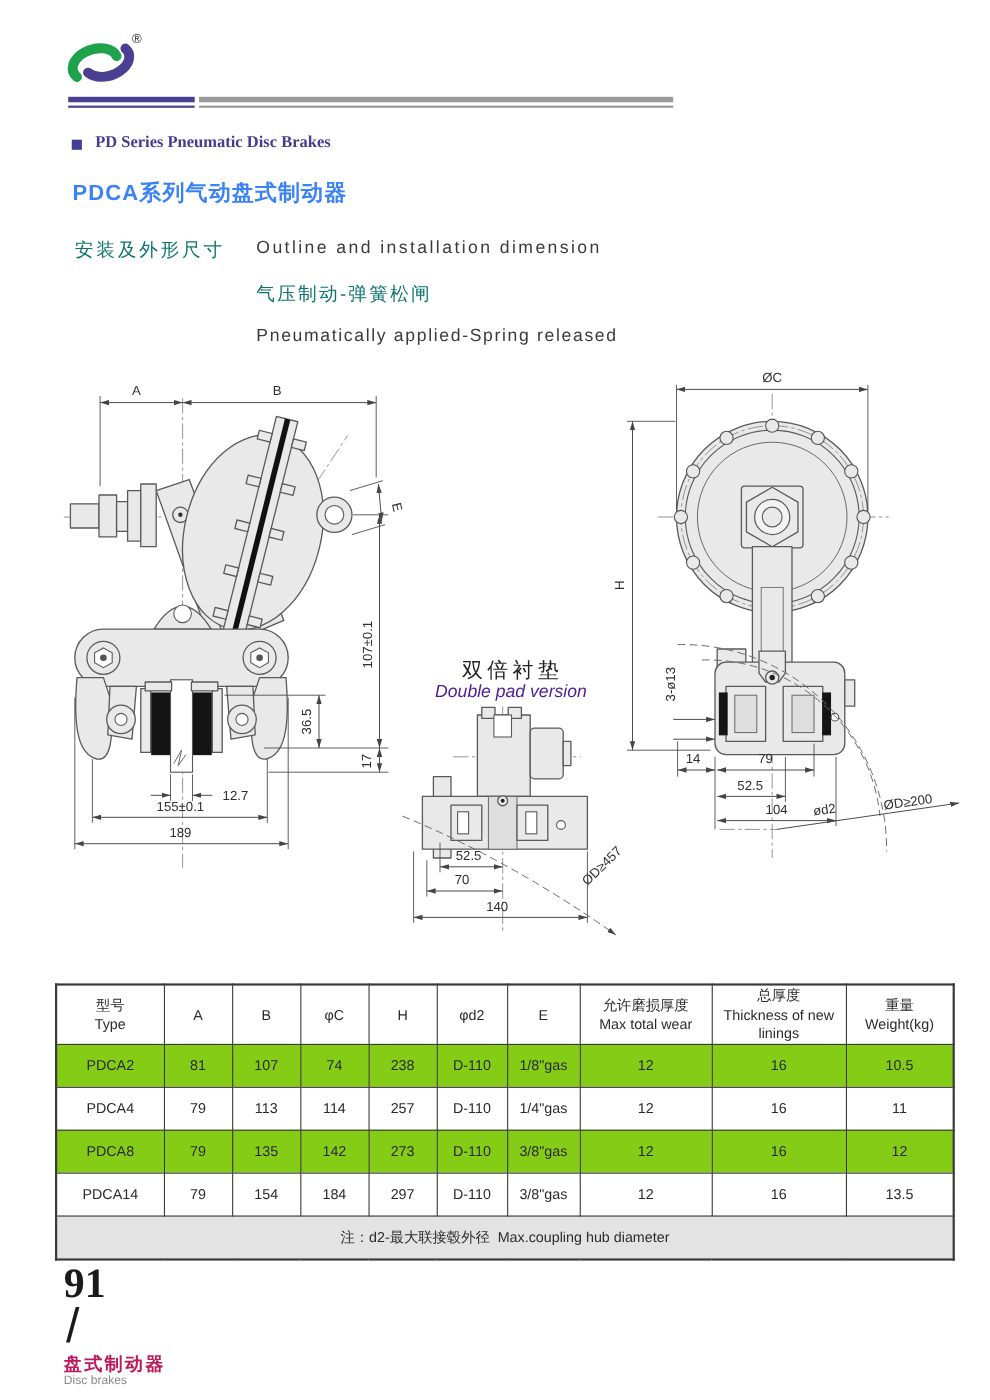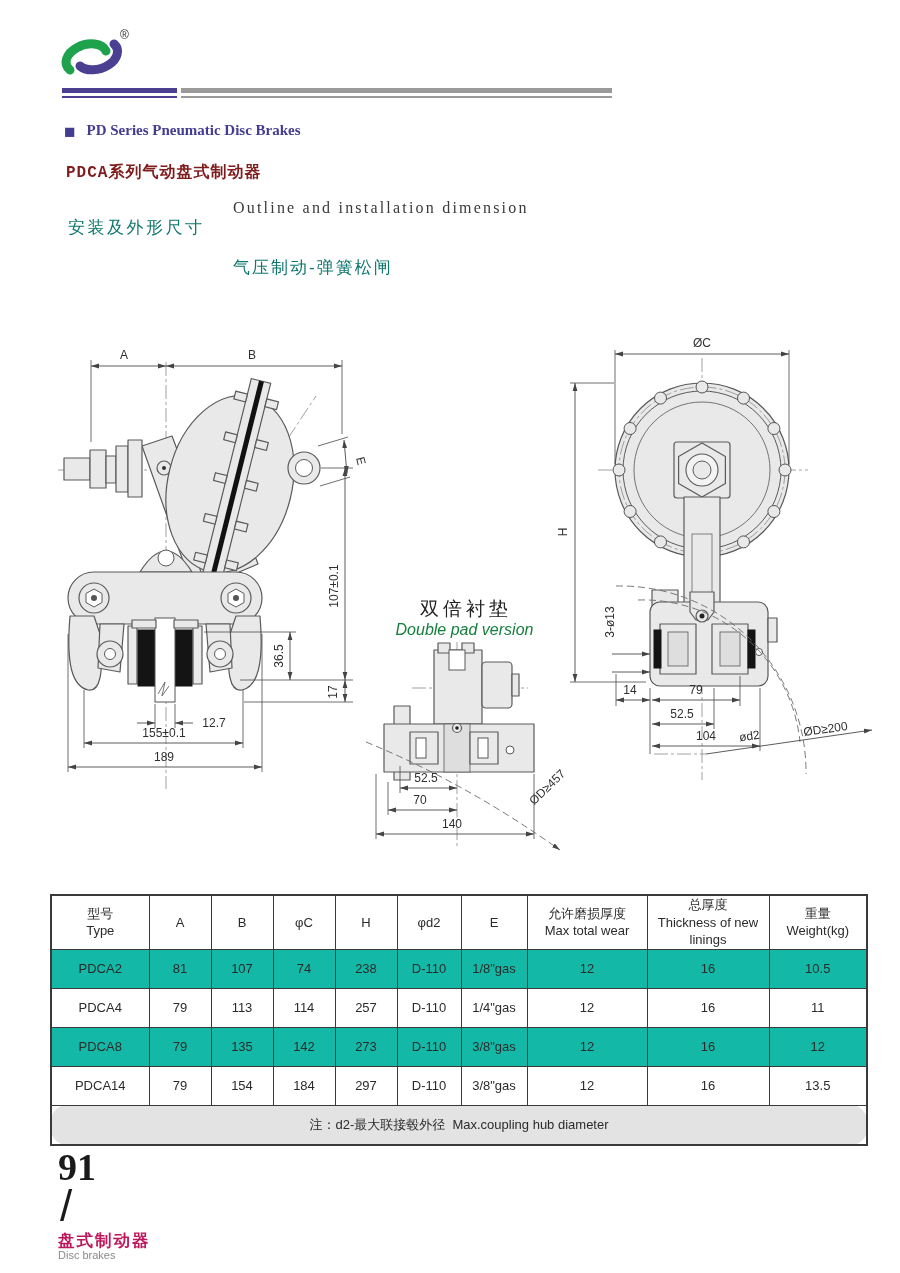--- a/index.html
+++ b/index.html
@@ -11,48 +11,48 @@
   .company-cn{font-size:18px;font-weight:bold;color:#4b3f92;letter-spacing:1px;line-height:1.1;}
   .company-en{font-size:10px;color:#5b51a5;letter-spacing:.4px;margin-top:2px;}
   .rule-seg{position:absolute;height:5px;}
   .rule-thin{position:absolute;height:2px;}
 
   
   .title-row{display:flex;align-items:flex-end;}
   .title-marker{font-size:19px;color:#443c90;line-height:1;margin-right:2px;}
   .title-cn{font-family:"Liberation Serif",serif;font-size:25px;font-weight:bold;color:#443c90;line-height:1;}
   .title-en{font-family:"Liberation Serif",serif;font-size:15px;font-weight:bold;color:#443c90;margin-left:9px;padding-bottom:2px;}
-  .subtitle-cn{font-family:Liberation Mono, monospace;font-size:16px;font-weight:bold;color:#7f1d1d;letter-spacing:1px;}
+  .subtitle-cn{font-family:Liberation Sans, sans-serif;font-size:20px;font-weight:bold;color:#3b82f6;letter-spacing:1px;}
 
   .sec-cn{font-size:17px;color:#0f766e;letter-spacing:2.5px;}
   .sec-en{font-size:16px;color:#3a3a3a;letter-spacing:2.2px;}
 
   
   svg text{font-family:"Liberation Sans",sans-serif;font-size:12px;fill:#2f2f2f;}
   .part{fill:#e9e9e9;stroke:#5a5a5a;stroke-width:1.2;stroke-linejoin:round;}
   .part-w{fill:#ffffff;stroke:#5a5a5a;stroke-width:1;}
   .part-d{fill:#dedede;stroke:#666;stroke-width:.9;}
   .dk{fill:#141414;stroke:#141414;}
   .dim{stroke:#4a4a4a;stroke-width:.9;fill:none;}
   .ext{stroke:#4a4a4a;stroke-width:.8;}
   .cl{stroke:#888;stroke-width:.8;stroke-dasharray:14 3 3 3;fill:none;}
   .dash{stroke:#6a6a6a;stroke-width:.9;stroke-dasharray:7 4;fill:none;}
   .dp-title-cn{font-size:19px;color:#222;letter-spacing:4px;text-align:center;}
-  .dp-title-en{font-size:16px;font-style:italic;color:#15803d;text-align:center;}
+  .dp-title-en{font-size:16px;font-style:italic;color:#4c1d95;text-align:center;}
 
   
   .tbl-title{font-size:17.5px;color:#2b2b2b;letter-spacing:1.5px;}
   .tbl-title .en{letter-spacing:2px;margin-left:14px;}
   table.spec{border-collapse:collapse;table-layout:fixed;width:816px;border:2px solid #3a3a3a;}
   table.spec td,table.spec th{border:1px solid #3a3a3a;text-align:center;vertical-align:middle;
        font-size:13px;font-weight:normal;color:#2b2b2b;padding:0 3px;}
   table.spec th{height:52px;background:#fff;line-height:1.35;}
   table.spec td{height:38px;}
-  tr.shaded td{background:#14b8a6;}
-  td.note-cell{height:31px;text-align:left;padding-left:10px;background:#e3e3e3;font-size:12.5px;white-space:pre-wrap;border-radius:16px;}
+  tr.shaded td{background:#84cc16;}
+  td.note-cell{height:31px;text-align:left;padding-left:10px;background:#e3e3e3;font-size:12.5px;white-space:pre-wrap;}
 
   
   .footer{display:flex;align-items:flex-start;flex-direction:column;}
   .page-num{font-family:"Liberation Serif",serif;font-size:38px;font-weight:bold;color:#1a1a1a;line-height:1;}
   .page-slash{font-size:44px;font-weight:300;color:#1a1a1a;line-height:.9;margin:0 2px;}
   .foot-cn{font-size:16.5px;font-weight:bold;color:#be185d;letter-spacing:2px;line-height:1;margin-top:6px;}
   .foot-en{font-size:11px;color:#8a8a8a;margin-top:1px;}
 </style>
 </head>
 <body>
@@ -69,22 +69,23 @@
   <div class="rule-thin" style="left:62px;top:96px;width:115px;background:#4b3f92;"></div>
   <div class="rule-thin" style="left:181px;top:96px;width:431px;background:#9a9a9a;"></div>
 
   <div class="abs title-row" style="left:64px;top:122px;">
     <span class="title-marker">■</span>
     <span class="title-en">PD Series Pneumatic Disc Brakes</span>
   </div>
   <div class="abs subtitle-cn" style="left:66px;top:162px;">PDCA系列气动盘式制动器</div>
 
   <div class="abs sec-cn" style="left:68px;top:216px;">安装及外形尺寸</div>
-  <div class="abs sec-en" style="left:233px;top:199px;font-family:Liberation Serif, serif;">Outline and installation dimension</div>
+  <div class="abs sec-en" style="left:233px;top:217px;">Outline and installation dimension</div>
   <div class="abs sec-cn" style="left:233px;top:256px;letter-spacing:2px;">气压制动-弹簧松闸</div>
+  <div class="abs sec-en" style="left:233px;top:297px;letter-spacing:1.5px;">Pneumatically applied-Spring released</div>
 
   <svg class="abs" style="left:54px;top:334px;" width="312" height="475" viewBox="0 0 312 475">
     <defs>
       <marker id="ar" viewBox="0 0 10 6" refX="10" refY="3" markerWidth="9" markerHeight="6" orient="auto-start-reverse">
           <path d="M0,0L10,3L0,6Z" fill="#444"></path>
         </marker>
     </defs>
 
     <line class="cl" x1="112" y1="28" x2="112" y2="455"></line>
     <line class="cl" x1="4" y1="136" x2="160" y2="136"></line>

